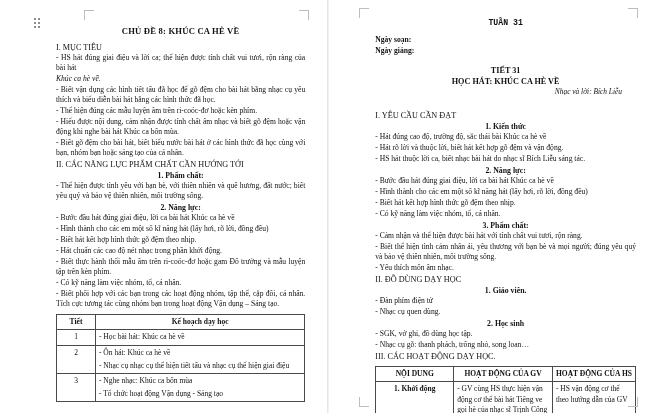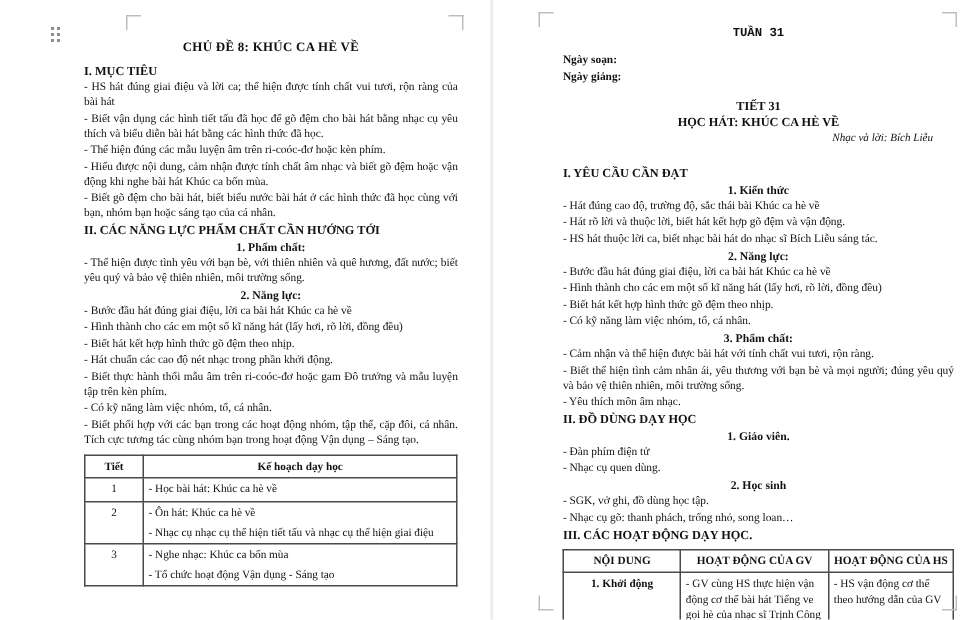--- a/index.html
+++ b/index.html
@@ -73,21 +73,21 @@
 
   
   .doc-title {
     text-align: center;
     font-weight: bold;
     font-size: 8.6px;
     letter-spacing: .2px;
     margin: 10px 0 7px 0;
   }
   .heading {
-    font-weight: bold;
+    font-weight: normal;
     font-size: 8.2px;
     margin: 2px 0 1px 0;
   }
   .subheading {
     font-weight: bold;
     font-size: 7.8px;
     margin: 2px 0 1px 0;
     text-align: center;
   }
   .para {
@@ -161,20 +161,21 @@
     </div>
 
     <div class="crop tl" style="left:64px; top:10px;"></div>
     <div class="crop tr" style="right:18px; top:10px;"></div>
 
     <div class="doc-title">CHỦ ĐỀ 8: KHÚC CA HÈ VỀ</div>
 
     <div class="heading">I. MỤC TIÊU</div>
 
     <div class="para">- HS hát đúng giai điệu và lời ca; thể hiện được tính chất vui tươi, rộn ràng của bài hát</div>
+    <div class="para italic">Khúc ca hè về.</div>
     <div class="para">- Biết vận dụng các hình tiết tấu đã học để gõ đệm cho bài hát bằng nhạc cụ yêu thích và biểu diễn bài hát bằng các hình thức đã học.</div>
     <div class="para">- Thể hiện đúng các mẫu luyện âm trên ri-coóc-đơ hoặc kèn phím.</div>
     <div class="para">- Hiểu được nội dung, cảm nhận được tính chất âm nhạc và biết gõ đệm hoặc vận động khi nghe bài hát Khúc ca bốn mùa.</div>
     <div class="para">- Biết gõ đệm cho bài hát, biết biểu nước bài hát ở các hình thức đã học cùng với bạn, nhóm bạn hoặc sáng tạo của cá nhân.</div>
 
     <div class="heading">II. CÁC NĂNG LỰC PHẨM CHẤT CẦN HƯỚNG TỚI</div>
 
     <div class="subheading">1. Phẩm chất:</div>
     <div class="para">- Thể hiện được tình yêu với bạn bè, với thiên nhiên và quê hương, đất nước; biết yêu quý và bảo vệ thiên nhiên, môi trường sống.</div>
 

